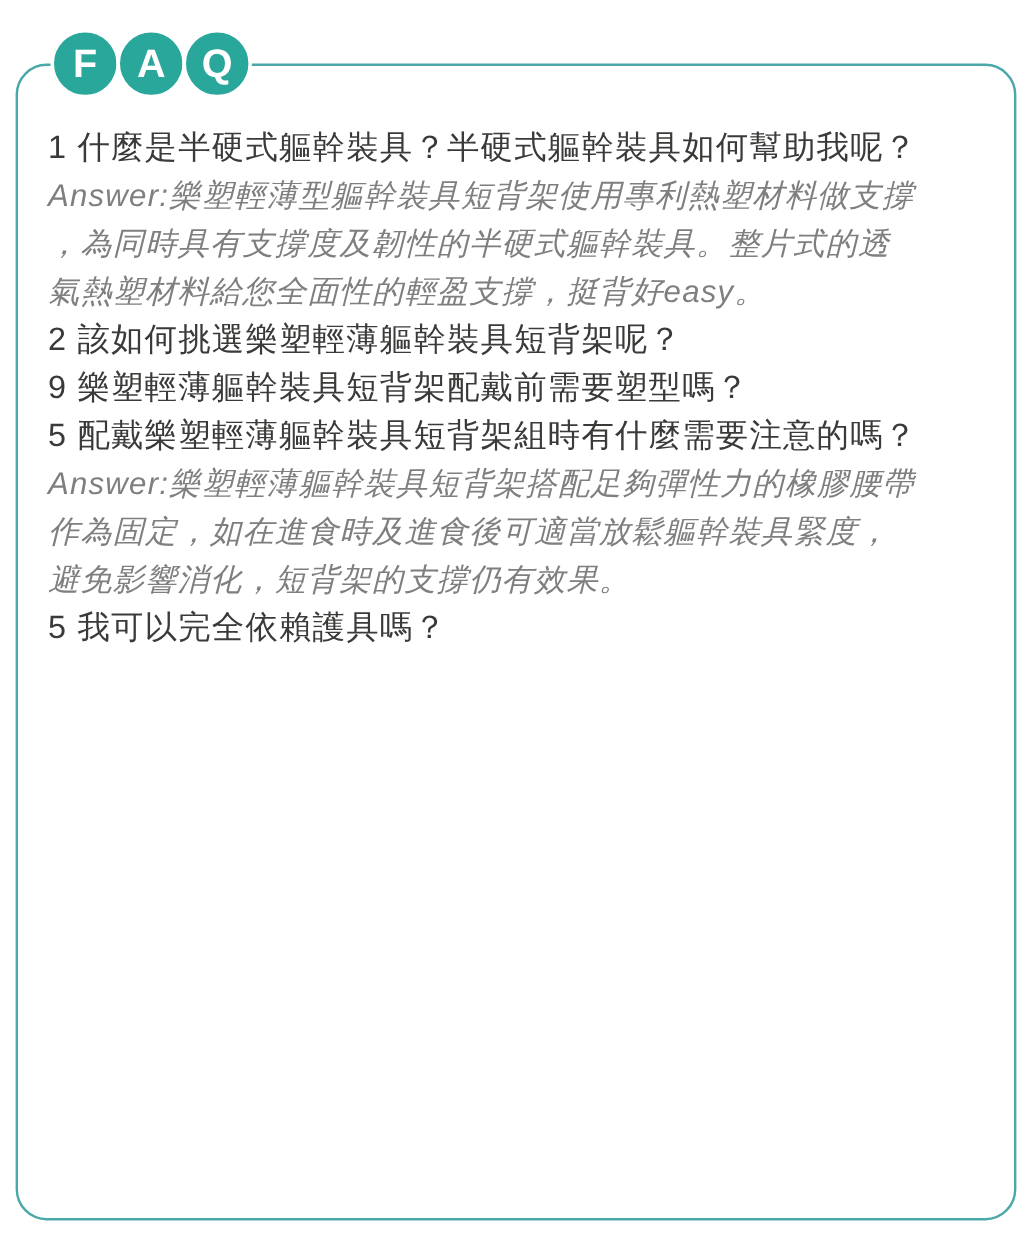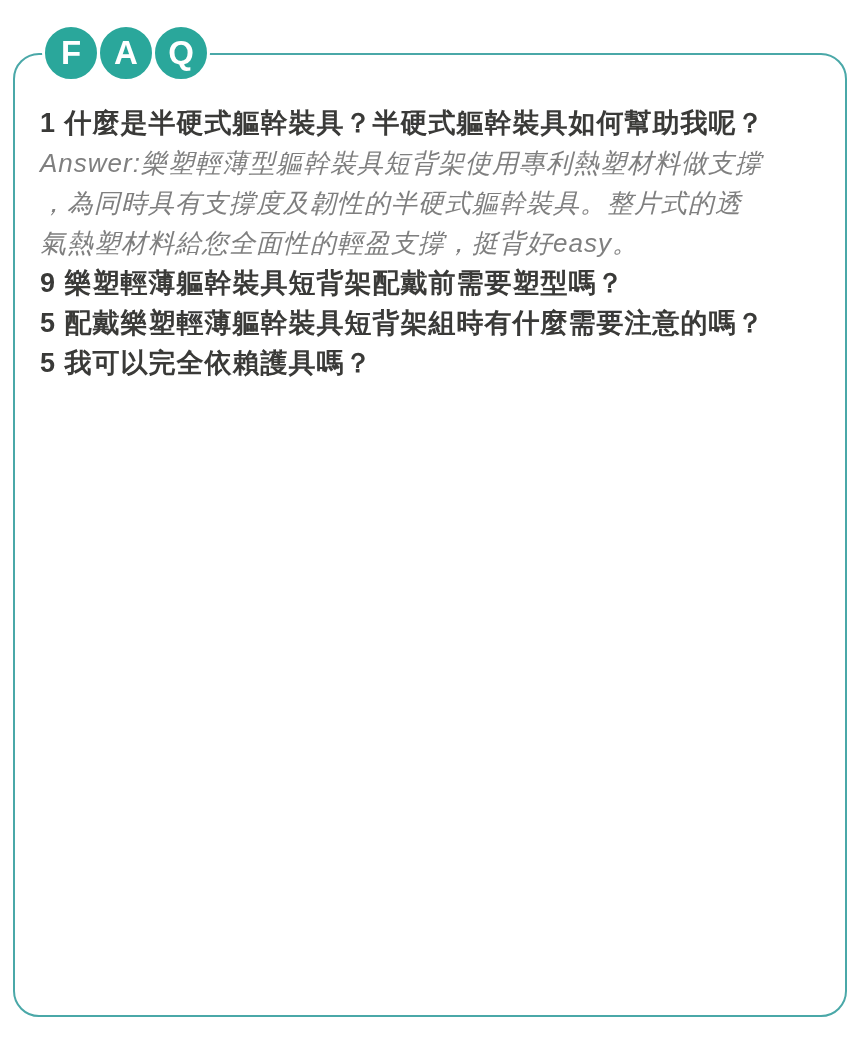--- a/index.html
+++ b/index.html
@@ -53,21 +53,21 @@
   .badge-circle.c3 { left: 152px; }
   .content {
     position: absolute;
     left: 40px;
     top: 103px;
     width: 795px;
     z-index: 1;
   }
   .q {
     font-size: 27px;
-    font-weight: bold;
+    font-weight: normal;
     line-height: 40px;
     color: #3a3a38;
     letter-spacing: 1px;
     white-space: pre;
   }
   .a {
     font-size: 26px;
     font-weight: normal;
     line-height: 40px;
     color: #7f7f7f;
@@ -95,22 +95,26 @@
     </div>
   </div>
 
   <div class="content">
 
     <div class="q">1 什麼是半硬式軀幹裝具？半硬式軀幹裝具如何幫助我呢？</div>
     <div class="a">Answer:樂塑輕薄型軀幹裝具短背架使用專利熱塑材料做支撐
 ，為同時具有支撐度及韌性的半硬式軀幹裝具。整片式的透
 氣熱塑材料給您全面性的輕盈支撐，挺背好easy。</div>
 
+    <div class="q">2 該如何挑選樂塑輕薄軀幹裝具短背架呢？</div>
 
     <div class="q">9 樂塑輕薄軀幹裝具短背架配戴前需要塑型嗎？</div>
 
     <div class="q">5 配戴樂塑輕薄軀幹裝具短背架組時有什麼需要注意的嗎？</div>
+    <div class="a">Answer:樂塑輕薄軀幹裝具短背架搭配足夠彈性力的橡膠腰帶
+作為固定，如在進食時及進食後可適當放鬆軀幹裝具緊度，
+避免影響消化，短背架的支撐仍有效果。</div>
 
     <div class="q">5 我可以完全依賴護具嗎？</div>
 
   </div>
 
 </div>
 
 </body></html>

